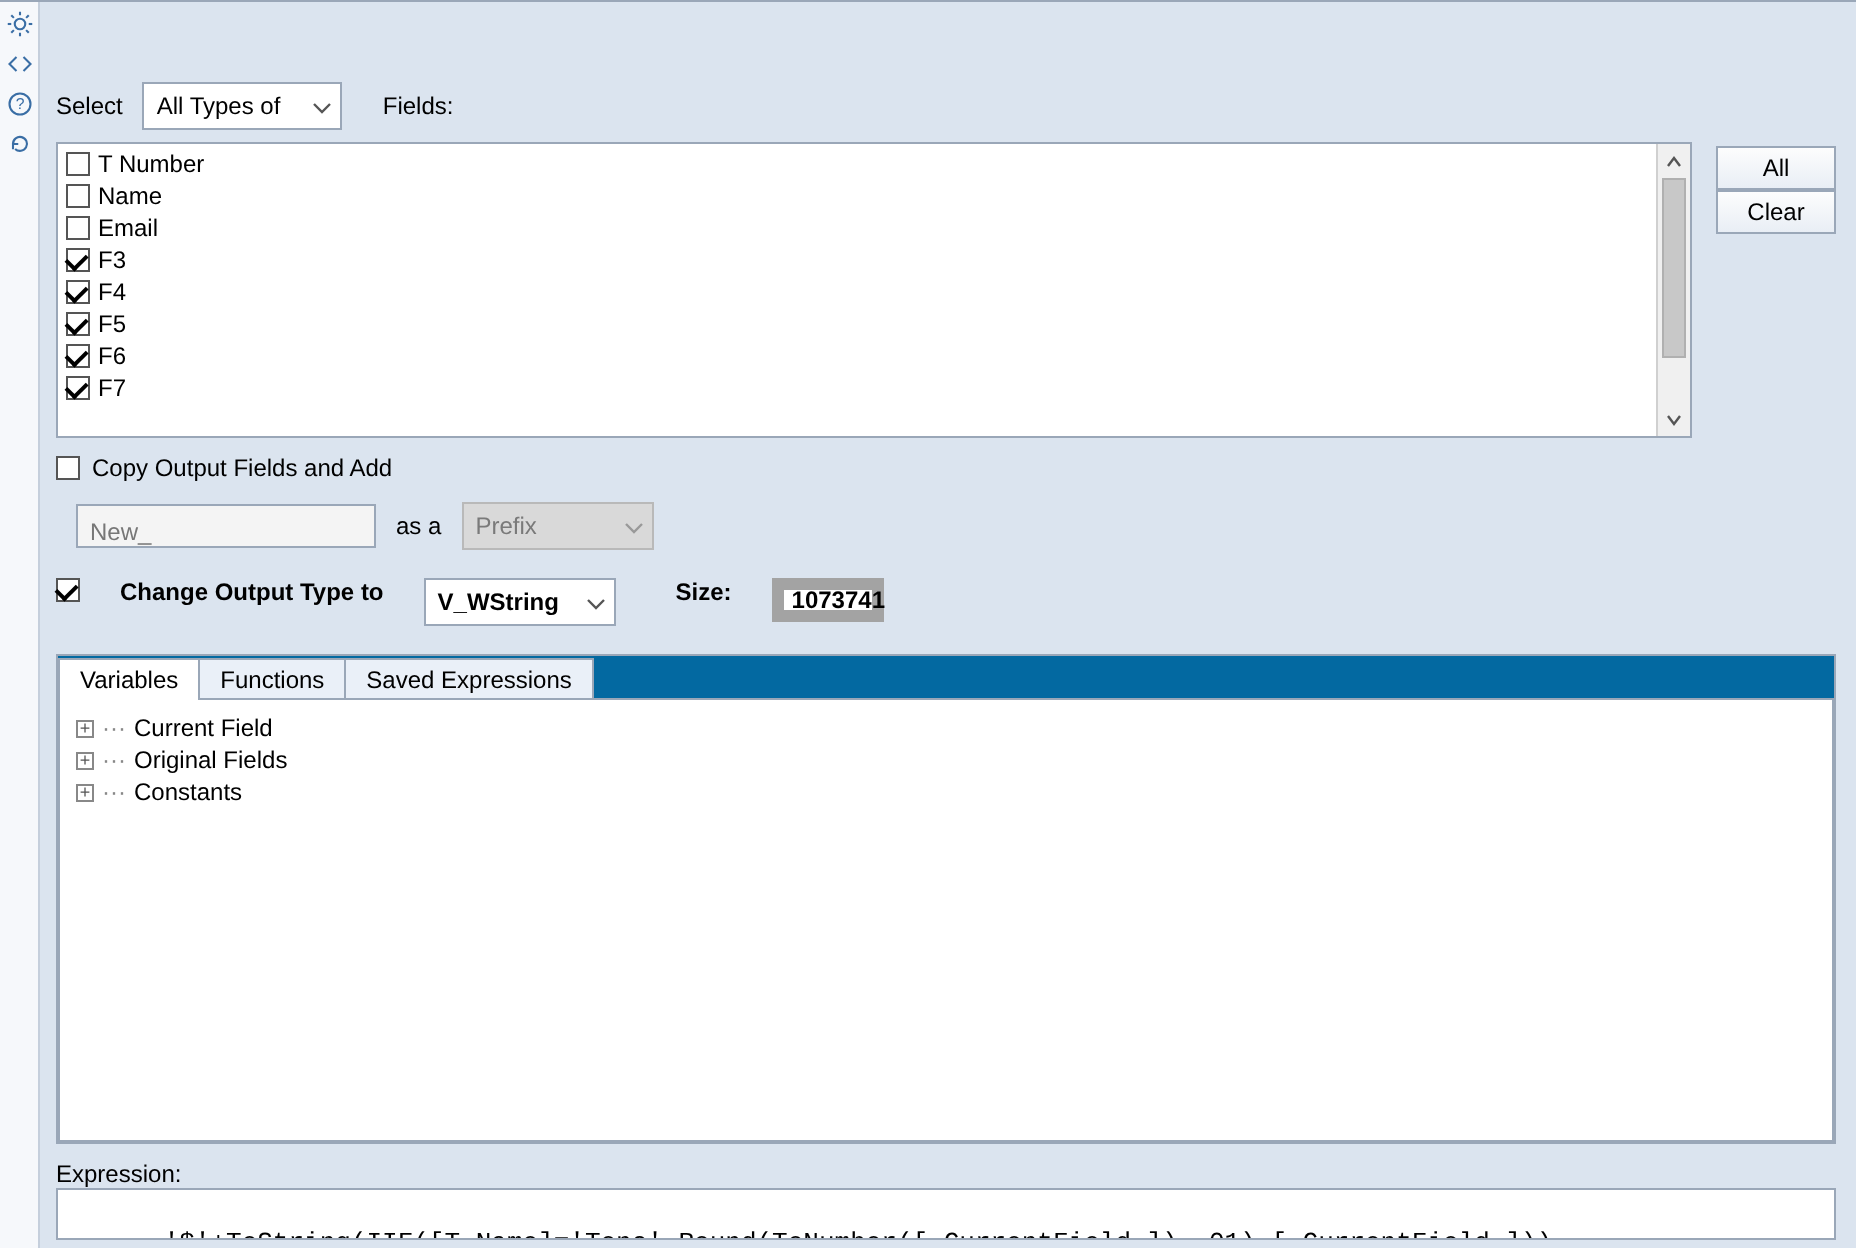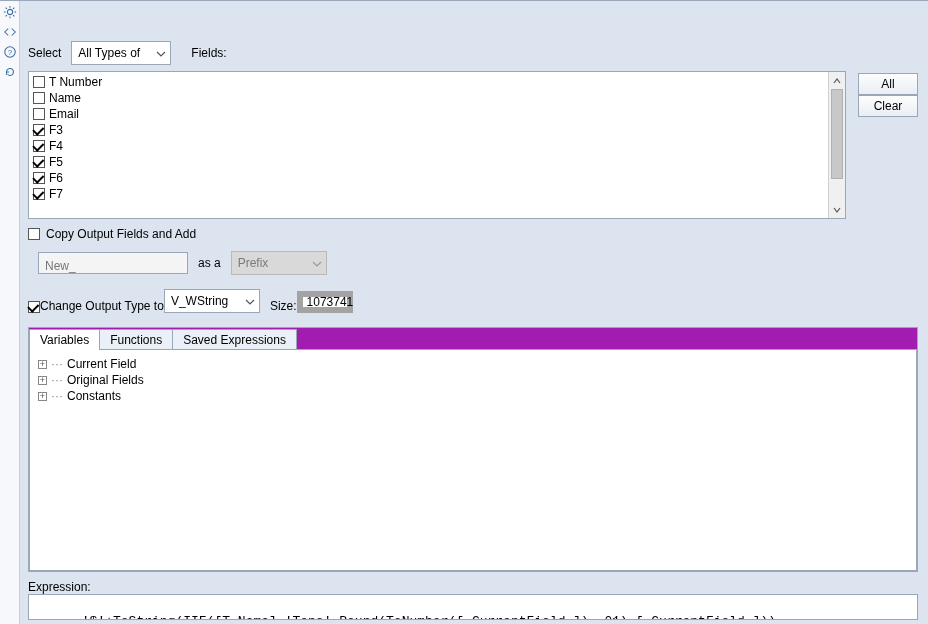--- a/index.html
+++ b/index.html
@@ -171,38 +171,39 @@
     padding: 0 6px;
     display: inline-flex;
     align-items: flex-end;
     min-width: 150px;
   }
 
   
   .row-type {
     margin-top: 14px;
     display: flex;
-    align-items: flex-end;
-    gap: 0;
+    align-items: flex-start;
+    gap: 20px;
+    font-weight: bold;
   }
   .numinput {
     height: 22px;
     border: 6px solid #a3a3a3;
     background: #fff;
     padding: 0 4px;
     display: inline-flex;
     align-items: center;
     width: 56px;
   }
 
   
   .panel {
     margin-top: 14px;
     border: 1px solid #9aa7b8;
-    background: #a21caf;
+    background: #0369a1;
     width: 890px;
   }
   .tabs {
     display: flex;
     position: relative;
     top: 0;
   }
   .tab {
     padding: 3px 10px;
     border: 1px solid #9aa7b8;

